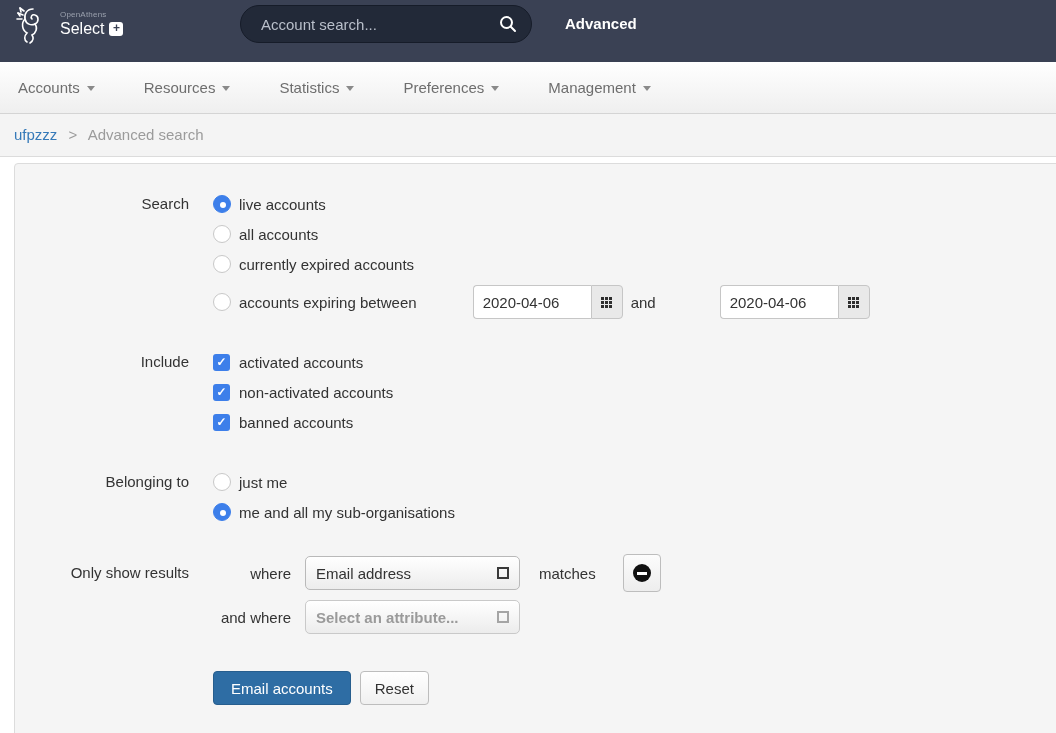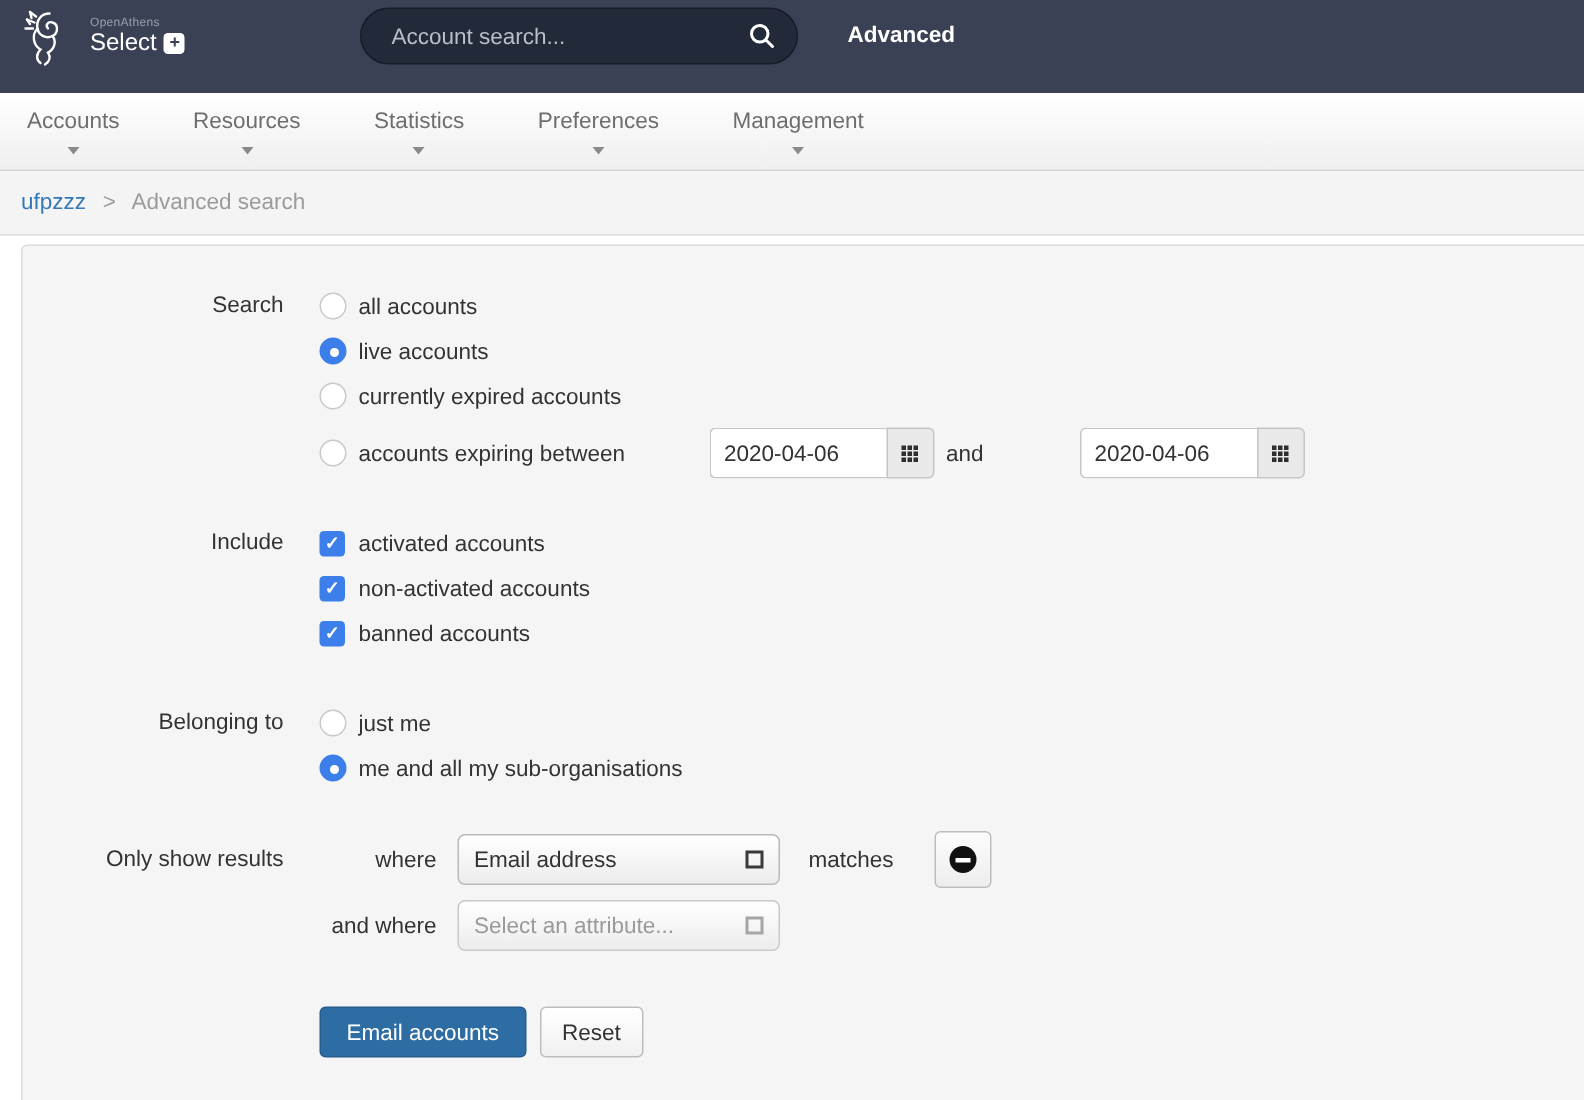--- a/index.html
+++ b/index.html
@@ -21,21 +21,21 @@
                  display:flex; align-items:center; padding:0 14px 0 20px; }
   .search-pill input { flex:1; background:transparent; border:none; outline:none;
                        color:#e8eaef; font-size:15px; font-family:"Liberation Sans",sans-serif; }
   .search-pill input::placeholder { color:#b9bfca; opacity:1; }
   .advanced { position:absolute; left:565px; top:0; height:48px; line-height:48px;
               color:#fff; font-size:15px; font-weight:600; cursor:pointer; }
 
   
   .menu { height:52px; display:flex; align-items:center; padding-left:18px; gap:49px;
           background:linear-gradient(#ffffff,#efefef); border-bottom:1px solid #d4d4d4; }
-  .menu-item { display:flex; align-items:center; gap:7px; color:#6e6e6e; font-size:15px; cursor:pointer;flex-direction:column; }
+  .menu-item { display:flex; align-items:center; gap:7px; color:#6e6e6e; font-size:15px; cursor:pointer; }
   .caret { width:0; height:0; border-left:4px solid transparent; border-right:4px solid transparent;
            border-top:5px solid #8a8a8a; margin-top:2px; }
 
   
   .breadcrumb { height:43px; line-height:42px; background:#f4f4f4; border-bottom:1px solid #dcdcdc;
                 padding-left:14px; font-size:15px; }
   .bc-link { color:#3579b8; cursor:pointer; }
   .bc-sep { color:#9b9b9b; margin:0 7px; }
   .bc-page { color:#9b9b9b; }
 
@@ -68,21 +68,21 @@
   .grid-icon i { background:#2e2e2e; }
   .and-label { margin:0 8px; }
 
   
   .filter-row { height:40px; display:flex; align-items:center; margin-bottom:4px; }
   .filter-label { width:78px; text-align:right; margin-right:14px; flex:none; }
   .attr-select { width:215px; height:34px; border:1px solid #b9b9b9; border-radius:5px;
                  background:linear-gradient(#ffffff,#ececec); display:flex; align-items:center;
                  padding:0 10px; cursor:pointer; }
   .attr-select .sel-text { flex:1; font-size:15px; color:#333; overflow:hidden; white-space:nowrap; }
-  .attr-select.placeholder { border-color:#c9c9c9; }
+  .attr-select.placeholder { border-color:#c9c9c9;font-weight:bold; }
   .attr-select.placeholder .sel-text { color:#9a9a9a; }
   .tofu { width:12px; height:12px; border:2px solid #3a3a3a; flex:none; }
   .attr-select.placeholder .tofu { border-color:#a5a5a5; }
   .matches-label { margin:0 17px 0 19px; }
   .value-input { width:361px; height:33px; border:1px solid #c6c6c6; border-radius:4px; padding:0 10px;
                  font-size:15px; color:#555; background:#fff; outline:none;
                  font-family:"Liberation Sans",sans-serif; }
   .remove-btn { width:38px; height:38px; margin-left:10px; background:linear-gradient(#fcfcfc,#ededed);
                 border:1px solid #bdbdbd; border-radius:4px; display:flex; align-items:center;
                 justify-content:center; cursor:pointer; }
@@ -162,26 +162,26 @@
   <span class="bc-sep">&gt;</span>
   <span class="bc-page">Advanced search</span>
 </div>
 
 <div class="card">
 
   <div class="row spacing-sec">
     <div class="row-label">Search</div>
     <div>
       <div class="opt-row">
-        <span class="radio"></span>
-        <span>all accounts</span>
-      </div>
-      <div class="opt-row">
         <span class="radio checked"></span>
         <span>live accounts</span>
+      </div>
+      <div class="opt-row">
+        <span class="radio"></span>
+        <span>all accounts</span>
       </div>
       <div class="opt-row">
         <span class="radio"></span>
         <span>currently expired accounts</span>
       </div>
       <div class="date-row">
         <span class="radio"></span>
         <span>accounts expiring between</span>
         <span class="date-group">
           <input class="date-input" value="2020-04-06" style="">

